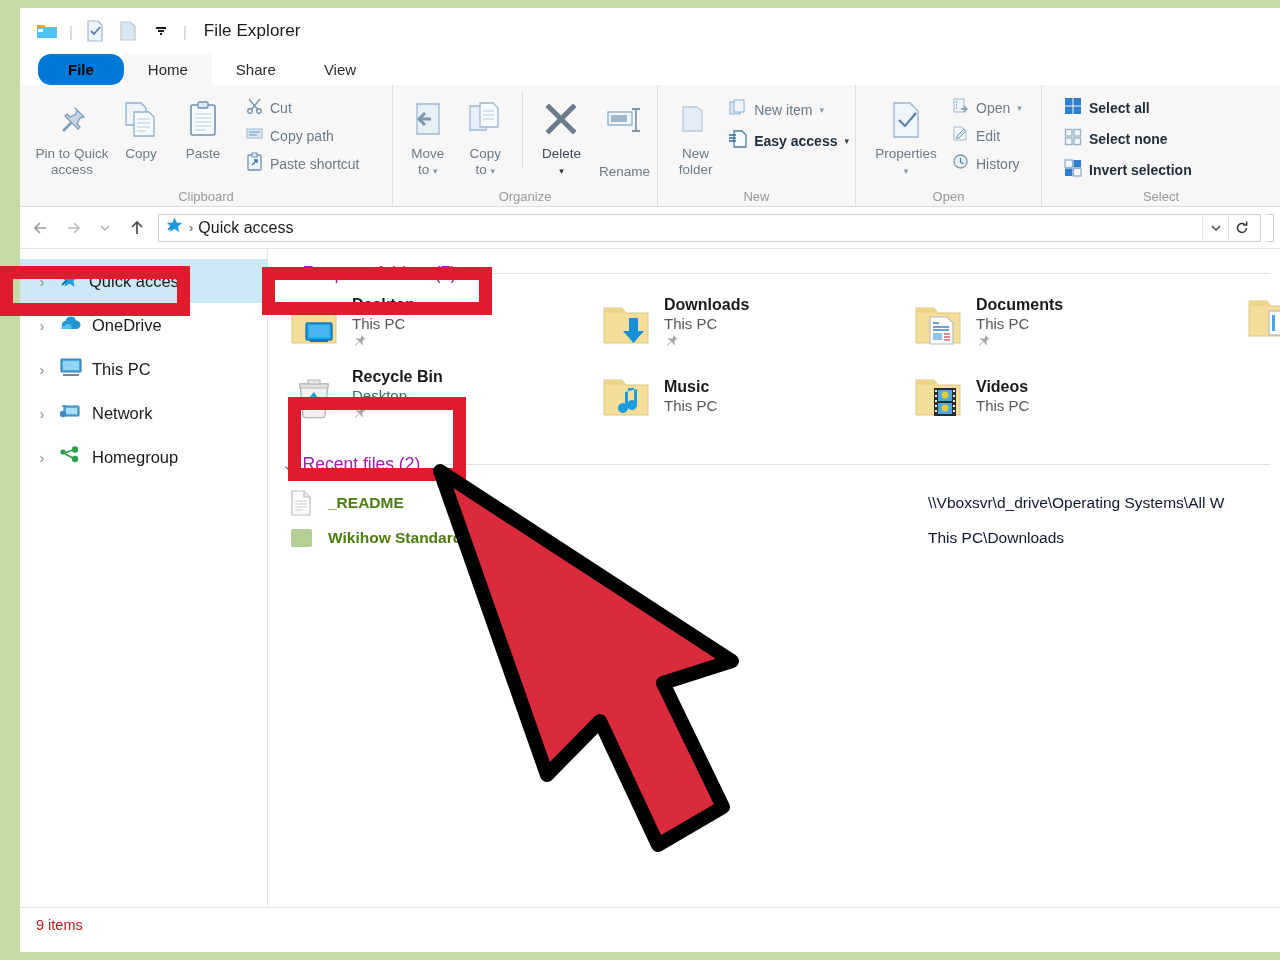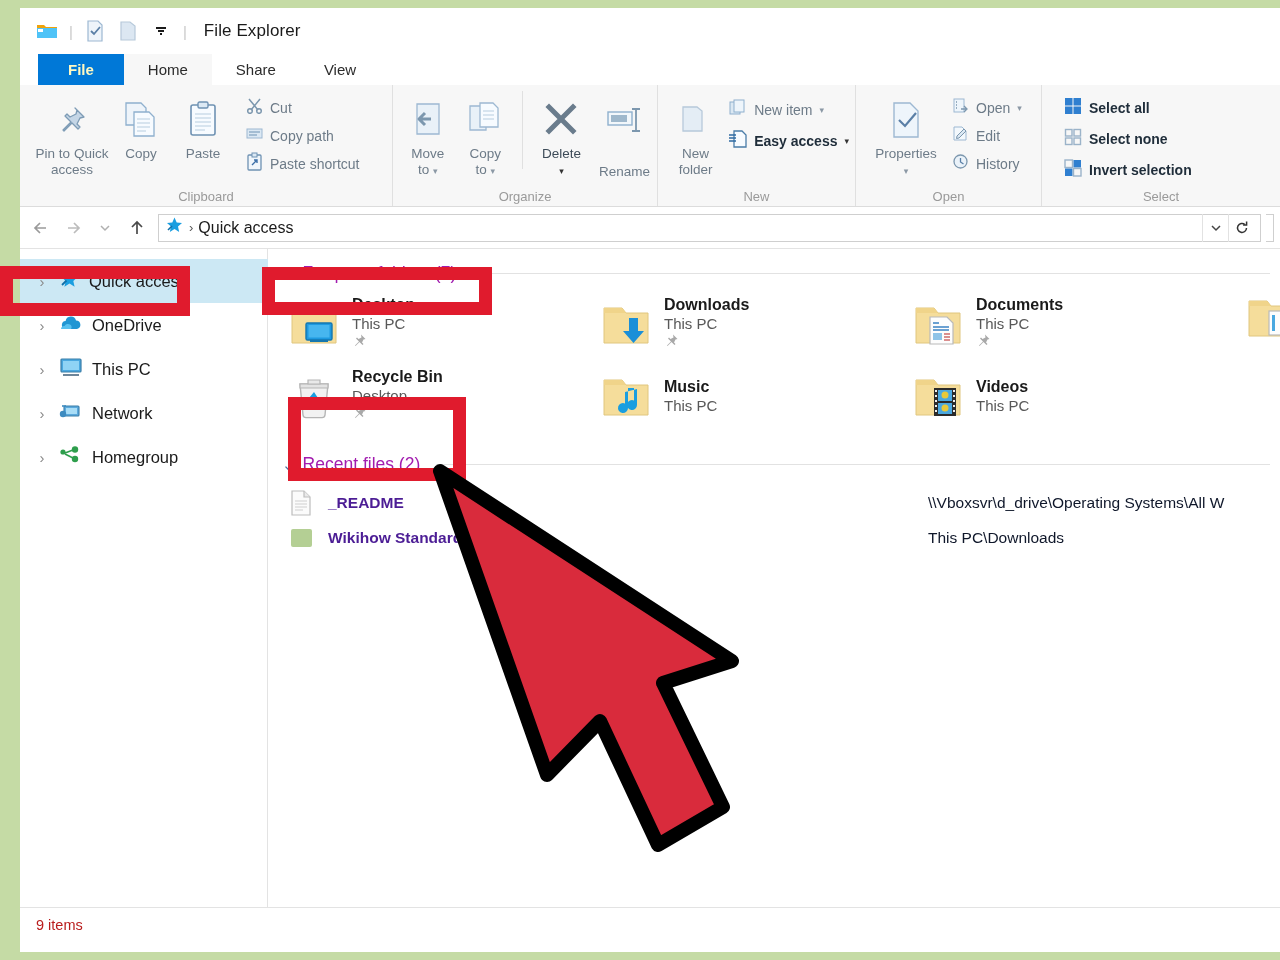--- a/index.html
+++ b/index.html
@@ -31,21 +31,21 @@
   .qa-btn { width: 26px; height: 26px; display: flex; align-items: center; justify-content: center; }
   .win-title { font-size: 17px; color: #1a1a1a; margin-left: 8px; letter-spacing: .1px; }
 
   
   #tabs { height: 31px; display: flex; align-items: flex-end; padding-left: 18px; background: #fff; }
   .tab {
     height: 31px; padding: 0 24px;
     display: flex; align-items: center; justify-content: center;
     font-size: 15px; color: #2b2b2b; background: transparent;
   }
-  .tab.file { background: #0078d7; color: #fef9c3; font-weight: bold; padding: 0 30px; }
+  .tab.file { background: #0078d7; color: #000000; font-weight: bold; padding: 0 30px; border-radius: 13px; }
   .tab.active { background: #f7f7f7; }
 
   
   #ribbon {
     height: 122px; background: #f7f7f7;
     display: flex; position: relative;
     border-bottom: 1px solid #dcdcdc;
   }
   .rgroup { position: relative; display: flex; flex-direction: column; height: 100%; }
   .rgroup + .rgroup { border-left: 1px solid #e0e0e0; }
@@ -100,21 +100,21 @@
 
   .tiles { display: flex; flex-wrap: wrap; padding: 4px 0 0 14px; }
   .tile { width: 312px; height: 72px; display: flex; align-items: center; gap: 10px; padding-left: 4px; }
   .tile-ic { width: 56px; height: 56px; position: relative; flex: 0 0 56px; }
   .tile-txt { display: flex; flex-direction: column; gap: 1px; }
   .t-name { font-size: 16px; color: #1a1a1a; font-weight: bold; }
   .t-sub { font-size: 15px; color: #585858; }
 
   .filerow { height: 35px; display: flex; align-items: center; padding-left: 22px; }
   .f-ic { width: 30px; height: 26px; flex: 0 0 30px; display: flex; align-items: center; }
-  .f-name { font-size: 15.5px; color: #4c1d95; font-weight: bold; margin-left: 8px; }
+  .f-name { font-size: 15.5px; color: #4d7c0f; font-weight: bold; margin-left: 8px; }
   .f-path { position: absolute; font-size: 15.5px; color: #0f172a; white-space: nowrap; }
 
   
   #statusbar {
     height: 34px; background: #fff; border-top: 1px solid #e3e3e3;
     display: flex; align-items: center; padding-left: 16px;
   }
   .status-text { font-size: 14.5px; color: #b91c1c; }
 
   

